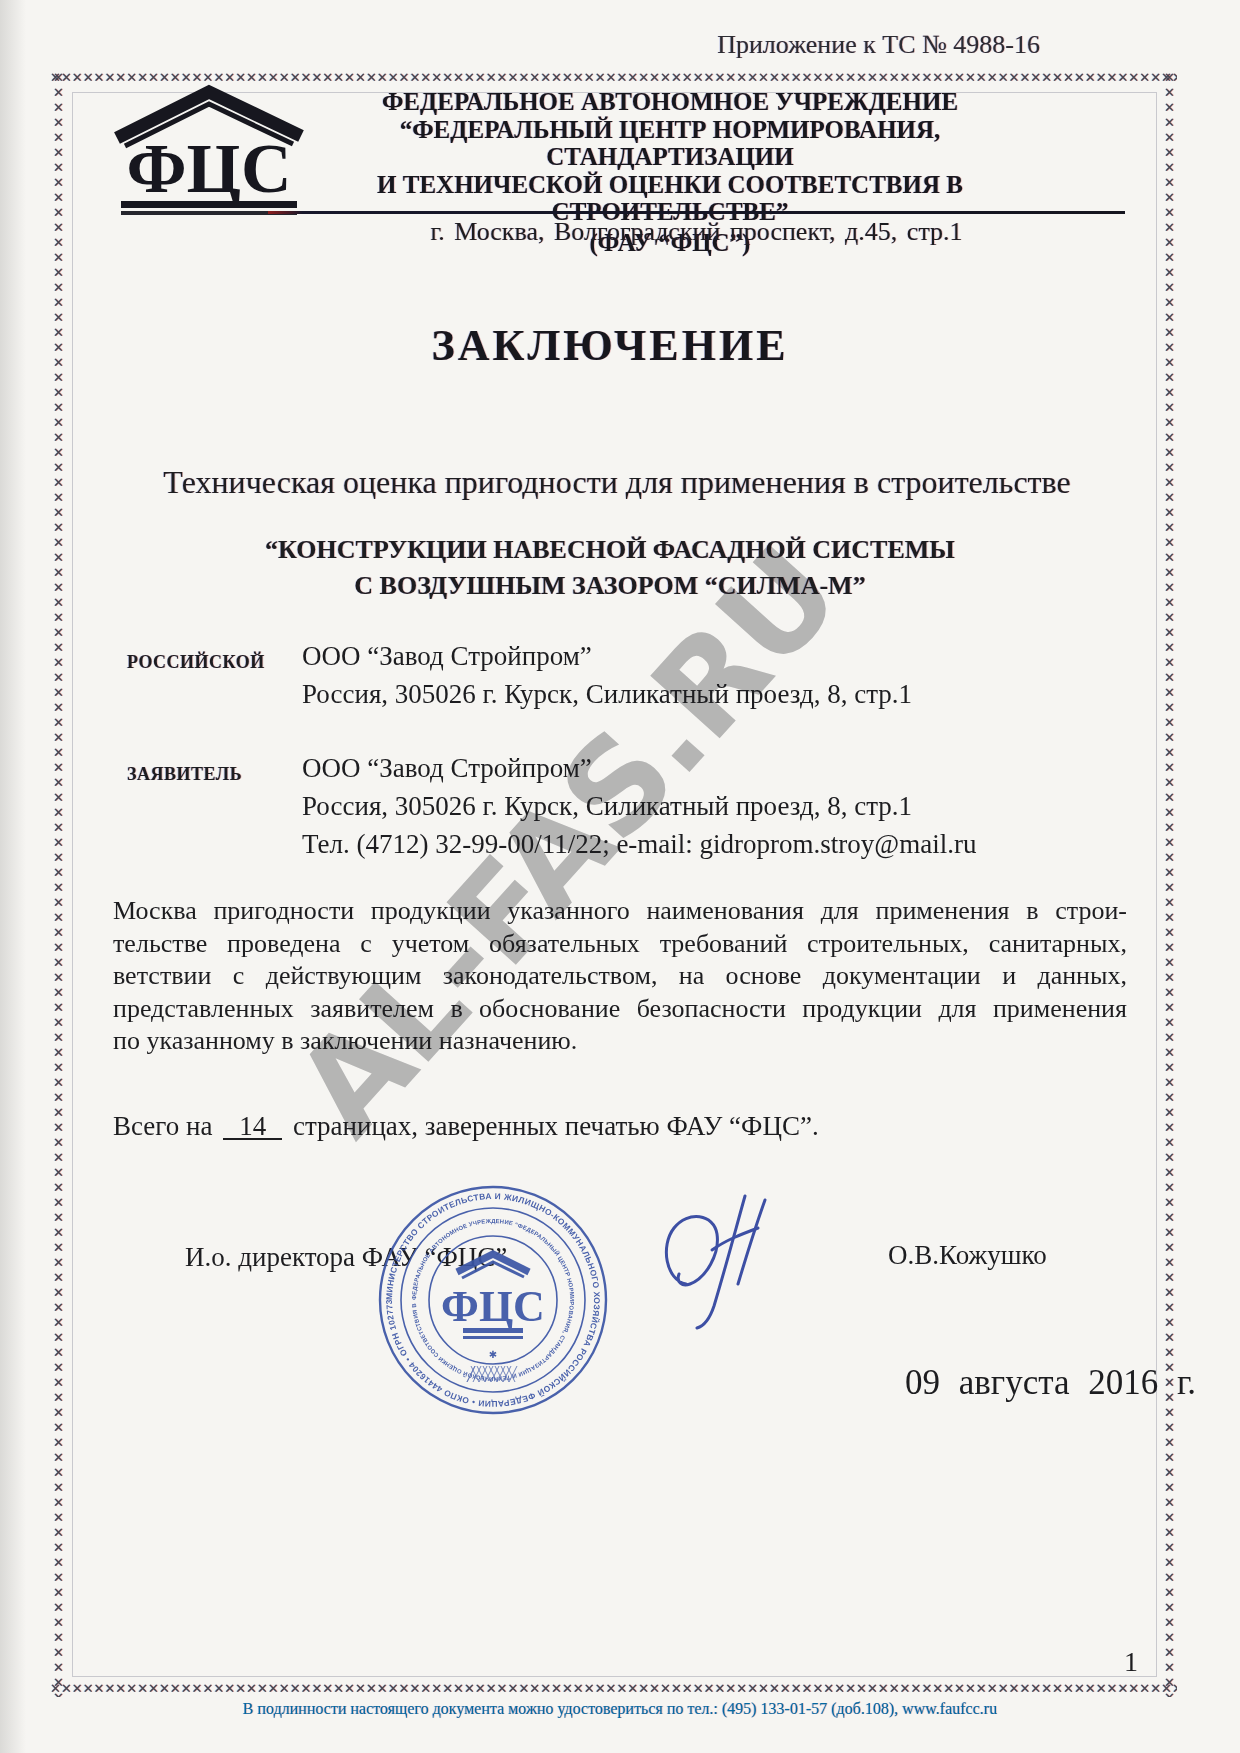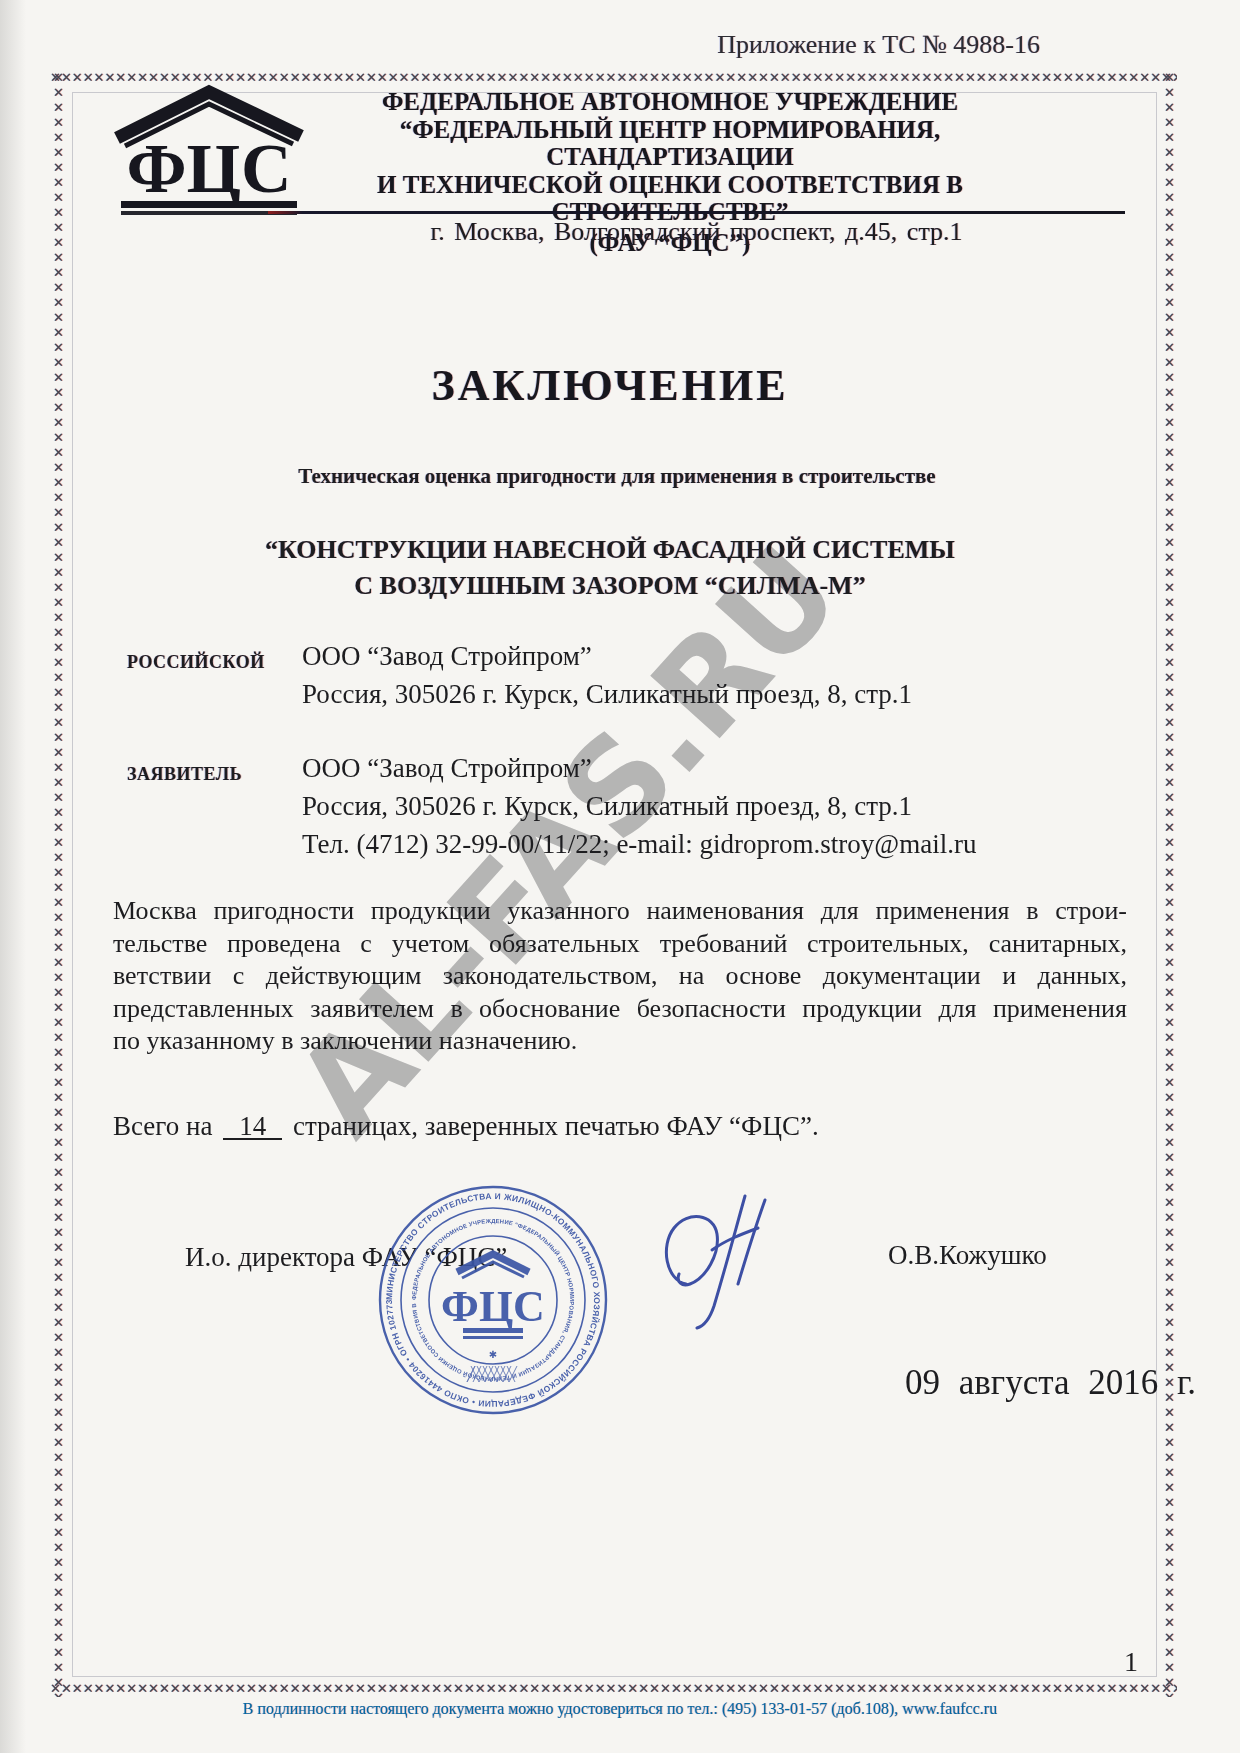--- a/index.html
+++ b/index.html
@@ -60,25 +60,25 @@
     background:linear-gradient(90deg,#8d1d1d 0%, #17172b 4%, #15151f 100%);
     z-index:2;
   }
   .address{
     position:absolute;left:268px;top:217px;width:857px;text-align:center;
     font-size:26px;word-spacing:3px;z-index:2;
   }
   
   .doc-title{
     position:absolute;left:170px;top:320px;width:880px;text-align:center;
-    font-size:44px;font-weight:bold;letter-spacing:3px;color:#17171d;z-index:2;margin-top:40px;
+    font-size:44px;font-weight:bold;letter-spacing:3px;color:#17171d;z-index:2;
   }
   .subtitle{
     position:absolute;left:117px;top:464px;width:1000px;text-align:center;
-    font-size:21px;font-weight:bold;z-index:2;
+    font-size:32px;font-weight:normal;z-index:2;
   }
   .product{
     position:absolute;left:127px;top:532px;width:966px;text-align:center;
     font-size:26px;font-weight:bold;line-height:36px;z-index:2;
   }
   
   .party-label{
     position:absolute;left:127px;font-size:18px;font-weight:bold;
     letter-spacing:0.5px;z-index:2;
   }

